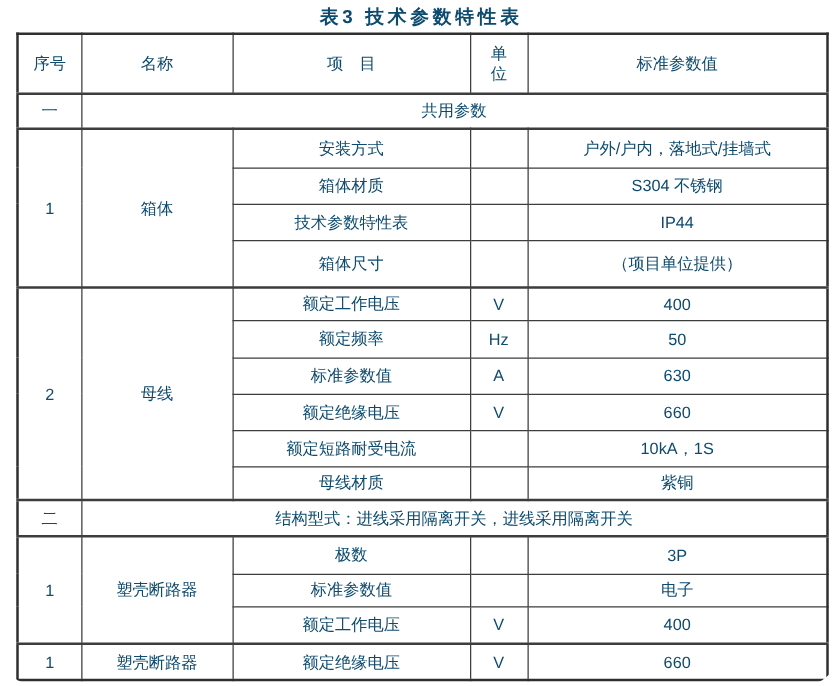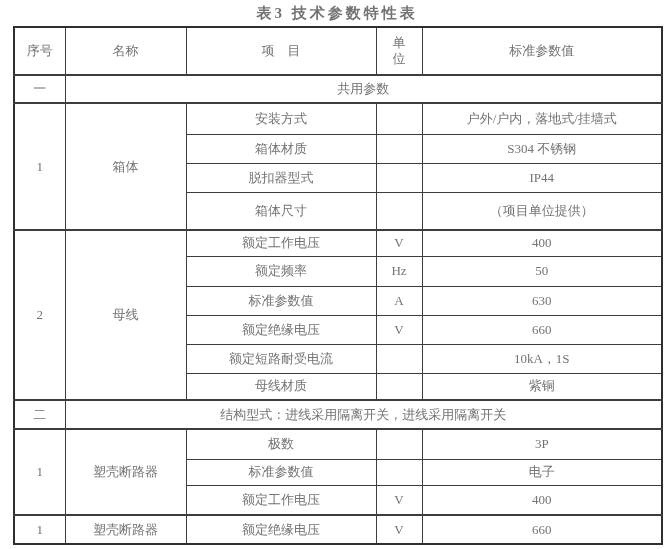--- a/index.html
+++ b/index.html
@@ -5,23 +5,24 @@
   html, body {
     margin: 0;
     padding: 0;
     background: #ffffff;
   }
   .page {
     position: relative;
     width: 672px;
     height: 549px;
     background: #ffffff;
-    font-family: Liberation Serif, serif;
-    color: #737373;
+    font-family: Liberation Sans, sans-serif;
+    color: #0c4a6e;
     overflow: hidden;
+    border-radius: 31px;
   }
   .doc-title {
     width: 648px;
     margin: 4px 0 3px 13px;
     text-align: center;
     font-size: 15px;
     font-weight: bold;
     letter-spacing: 3px;
     white-space: nowrap;
   }
@@ -88,21 +89,21 @@
       <td>安装方式</td>
       <td></td>
       <td>户外/户内，落地式/挂墙式</td>
     </tr>
     <tr style="height:29px">
       <td>箱体材质</td>
       <td></td>
       <td>S304 不锈钢</td>
     </tr>
     <tr style="height:29px">
-      <td>脱扣器型式</td>
+      <td>技术参数特性表</td>
       <td></td>
       <td>IP44</td>
     </tr>
     <tr style="height:38px">
       <td>箱体尺寸</td>
       <td></td>
       <td>（项目单位提供）</td>
     </tr>
 
     <tr class="bt2" style="height:26px">

